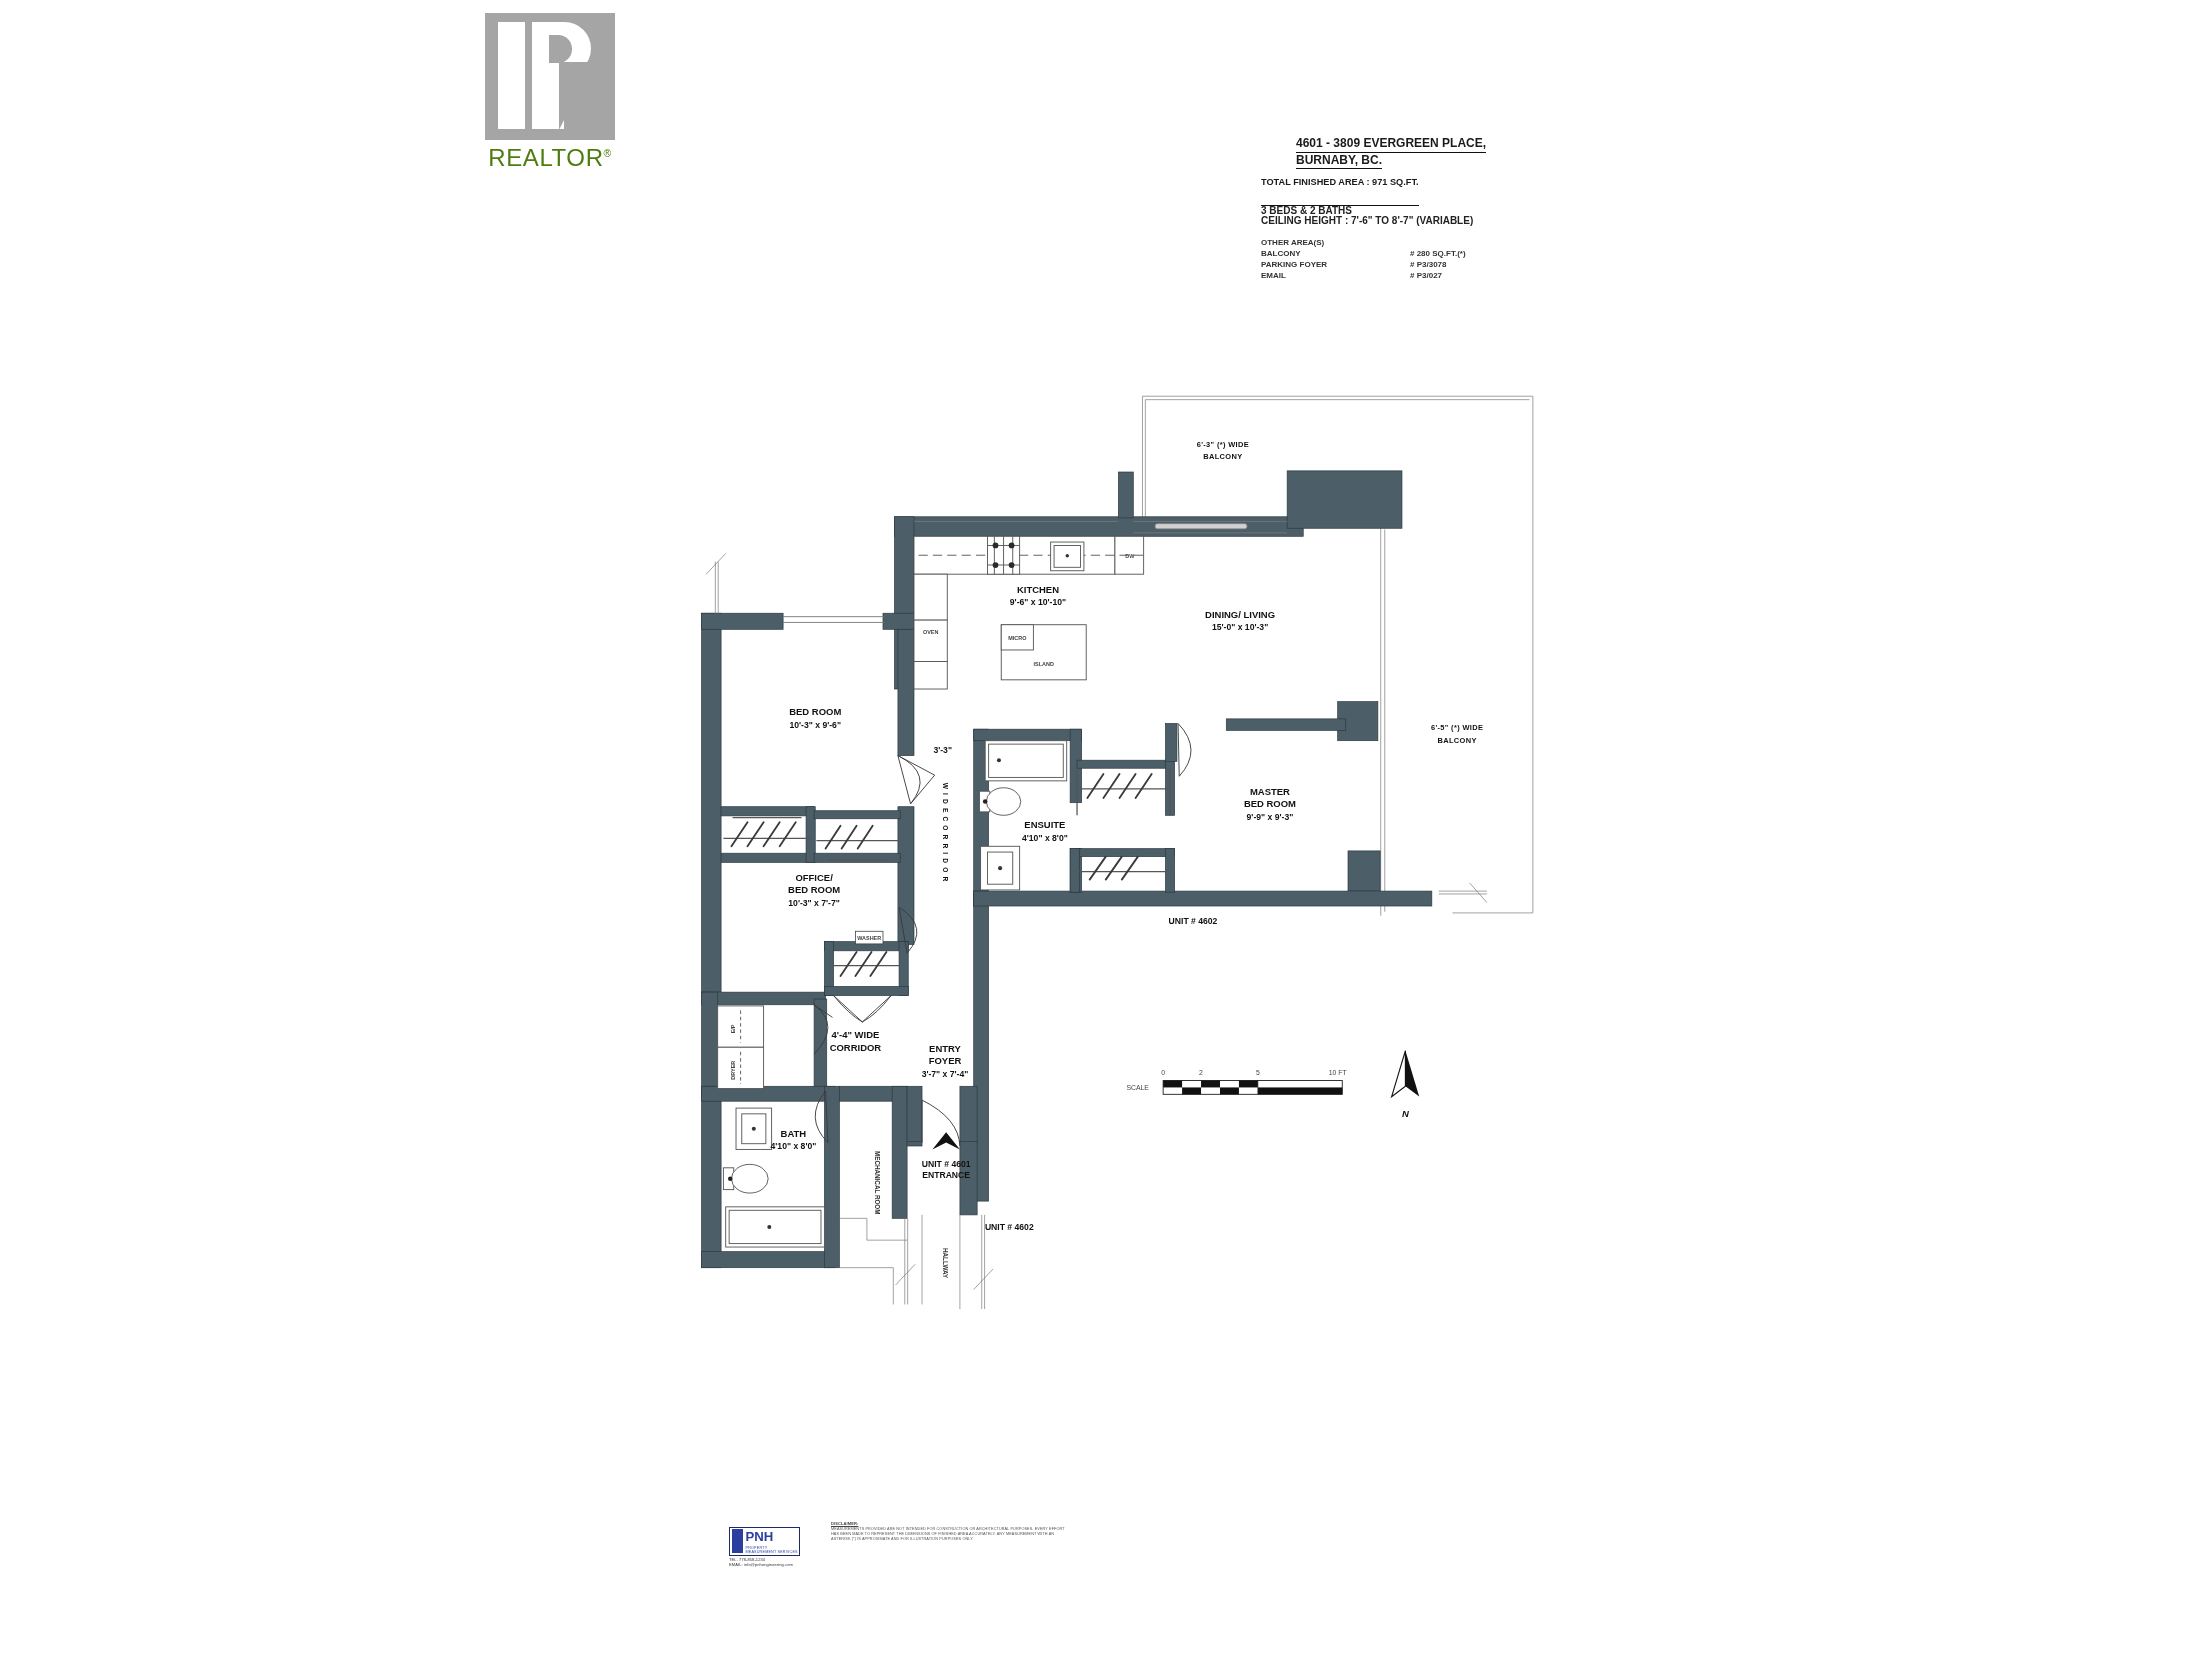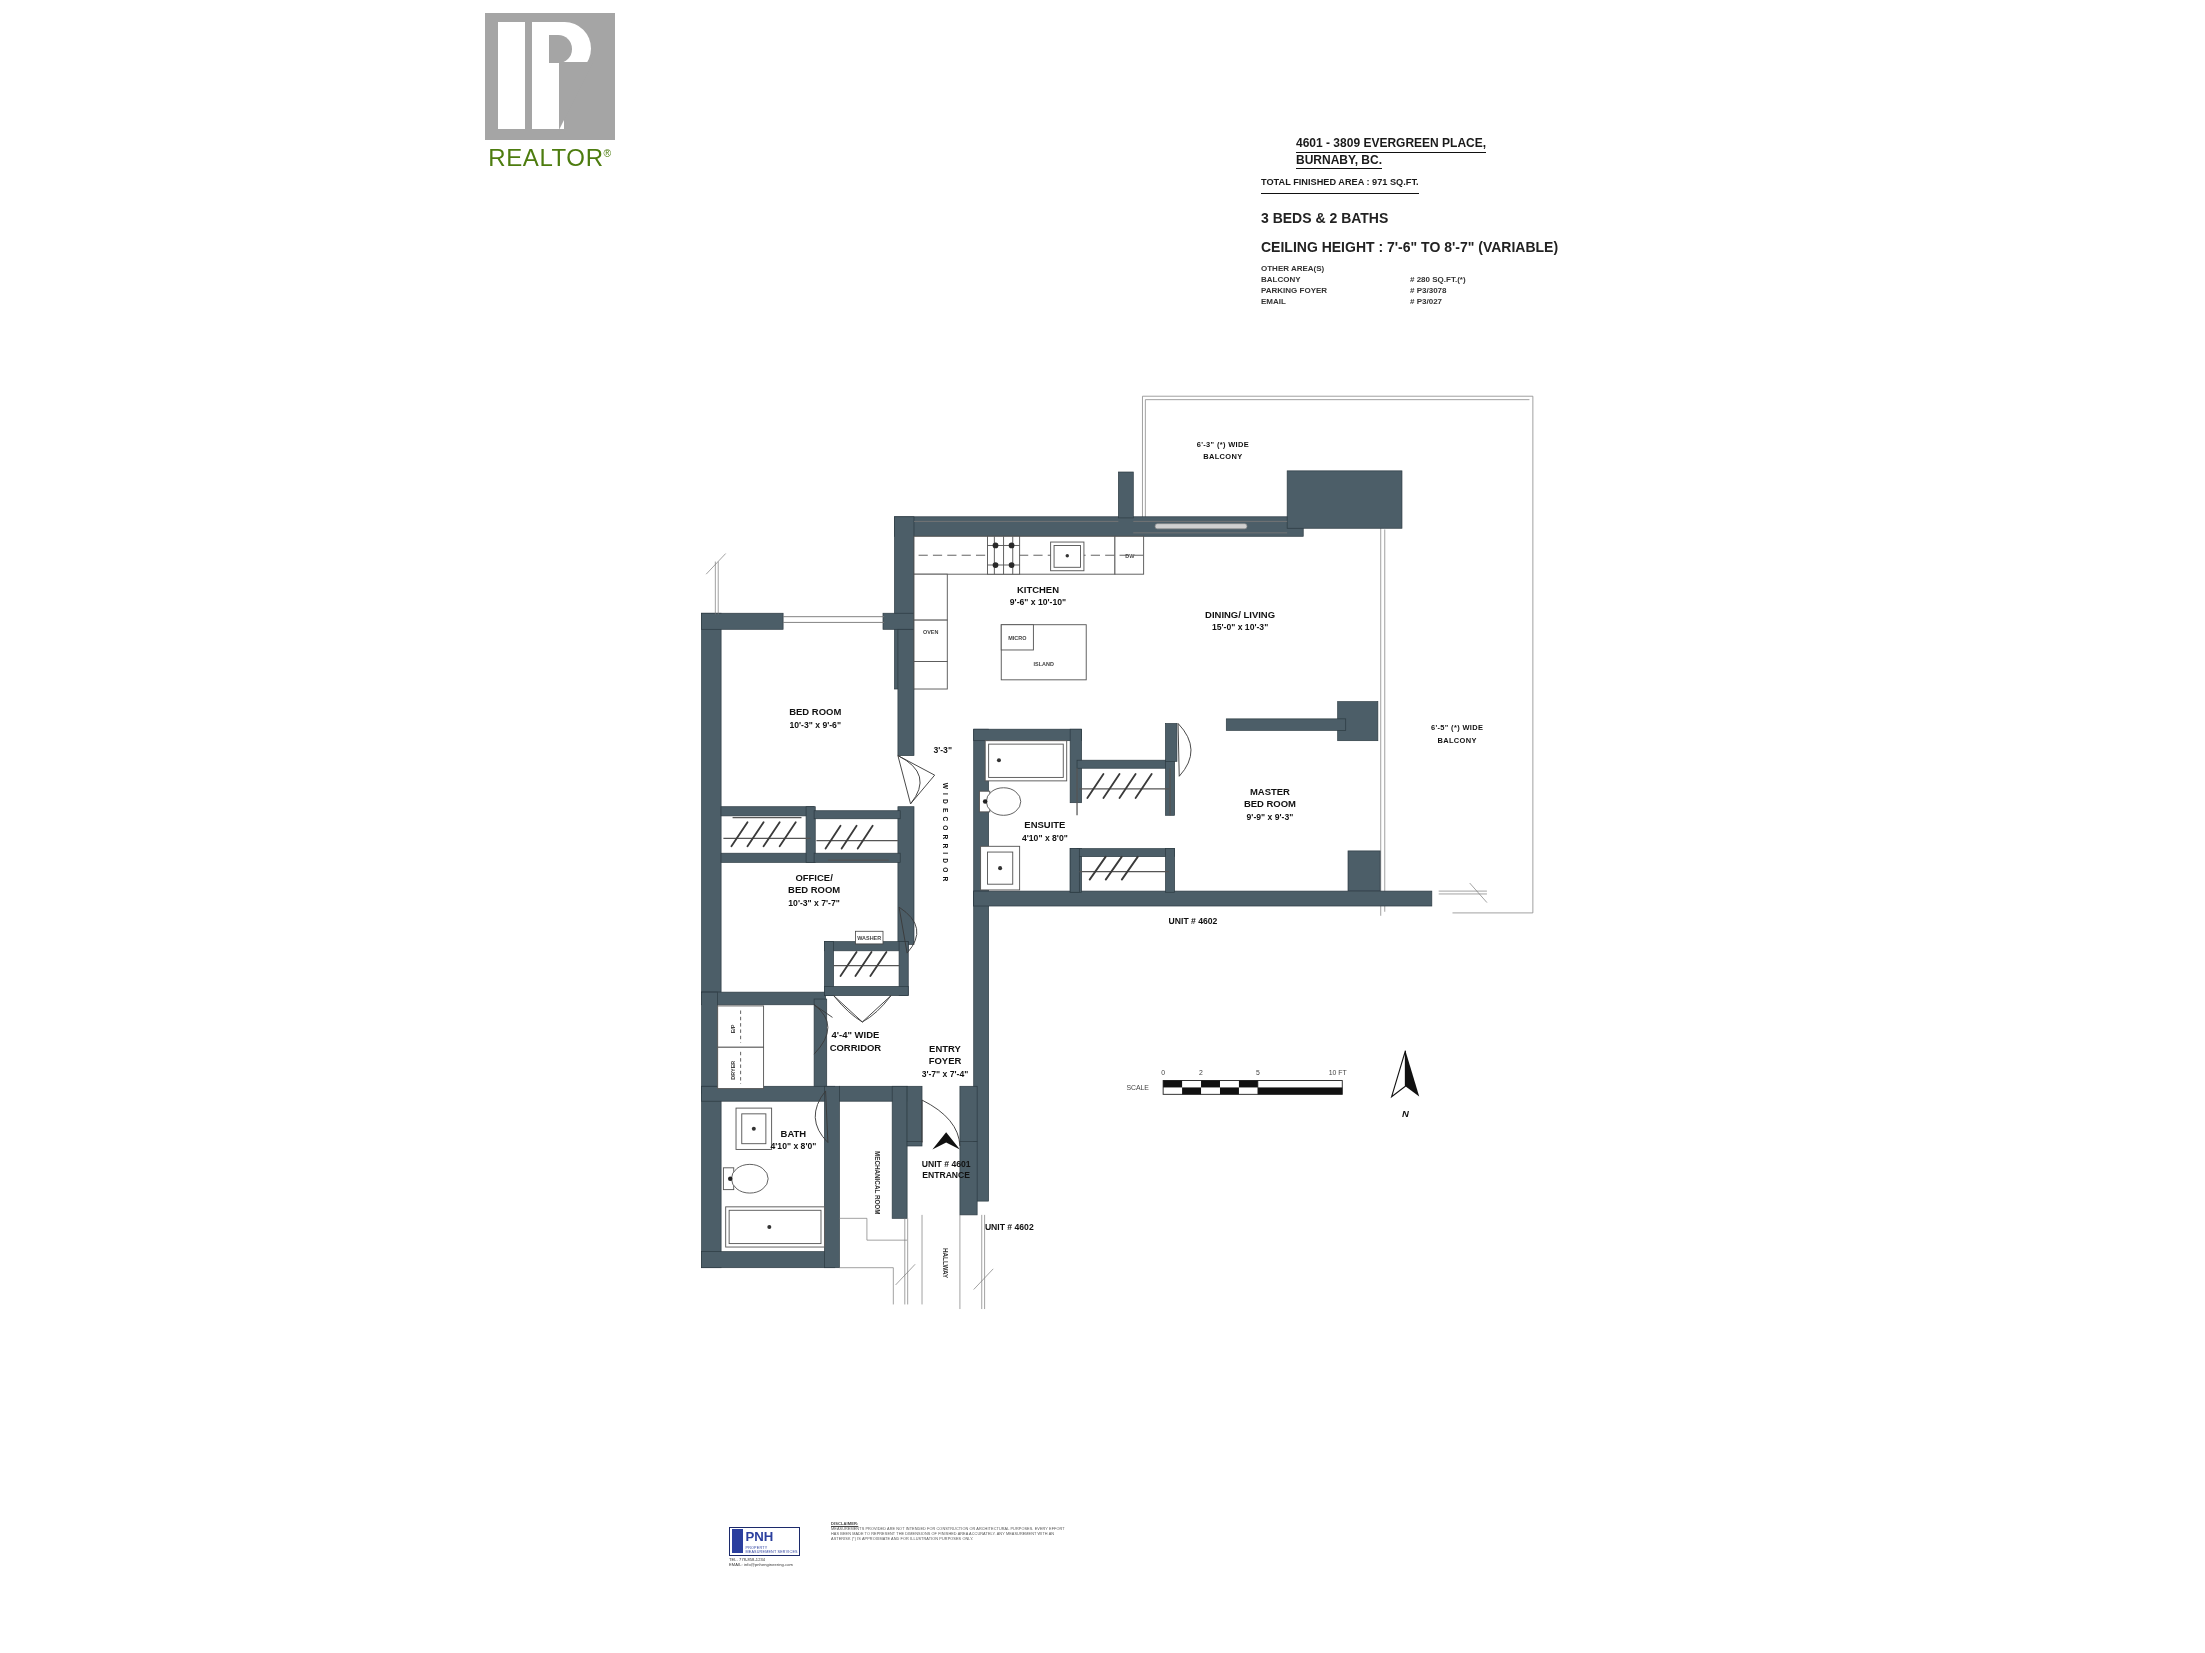--- a/index.html
+++ b/index.html
@@ -22,22 +22,22 @@
       border-right:34px solid transparent;}
   #realtor-word{position:absolute;left:0;top:131px;width:148px;text-align:center;
       font-size:24px;letter-spacing:0.6px;color:#4d7c0f;font-family:"Liberation Sans",sans-serif;}
   #realtor-word sup{font-size:10.3px;vertical-align:super;}
 
   
   #header-block{position:absolute;left:1261px;top:136px;width:356px;}
   .hdr-title{font-size:12px;font-weight:bold;line-height:15px;
              border-bottom:1.1px solid #111;display:inline-block;padding-bottom:0.6px;margin-left:35px;}
   .hdr-area{font-size:9.2px;font-weight:bold;margin-top:8px;
-            border-bottom:1.1px solid #111;display:inline-block;padding-bottom:6px;}
-  .hdr-line{font-size:14px;font-weight:bold;margin-top:19px;line-height:10.3px;color:#222;}
+            border-bottom:1.1px solid #111;display:inline-block;padding-bottom:18px;}
+  .hdr-line{font-size:10px;font-weight:bold;margin-top:0;line-height:10.3px;color:#222;}
   .hdr-gap{height:10.3px;}
   .hdr-other{font-size:8px;font-weight:bold;line-height:11px;color:#333;}
   .hdr-row{display:flex;width:253px;font-size:8px;font-weight:bold;line-height:11px;color:#333;}
   .hdr-row .k{width:149px;}
   .hdr-row .v{flex:1;}
 
   
   #plan{position:absolute;left:660px;top:379px;width:942px;height:953px;}
   #plan svg{display:block;}
 

